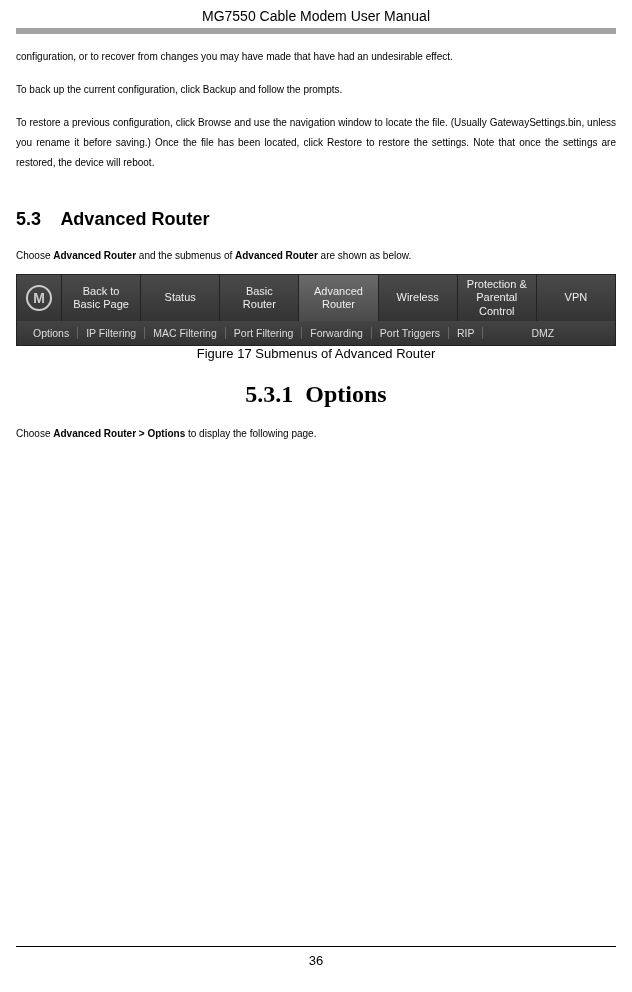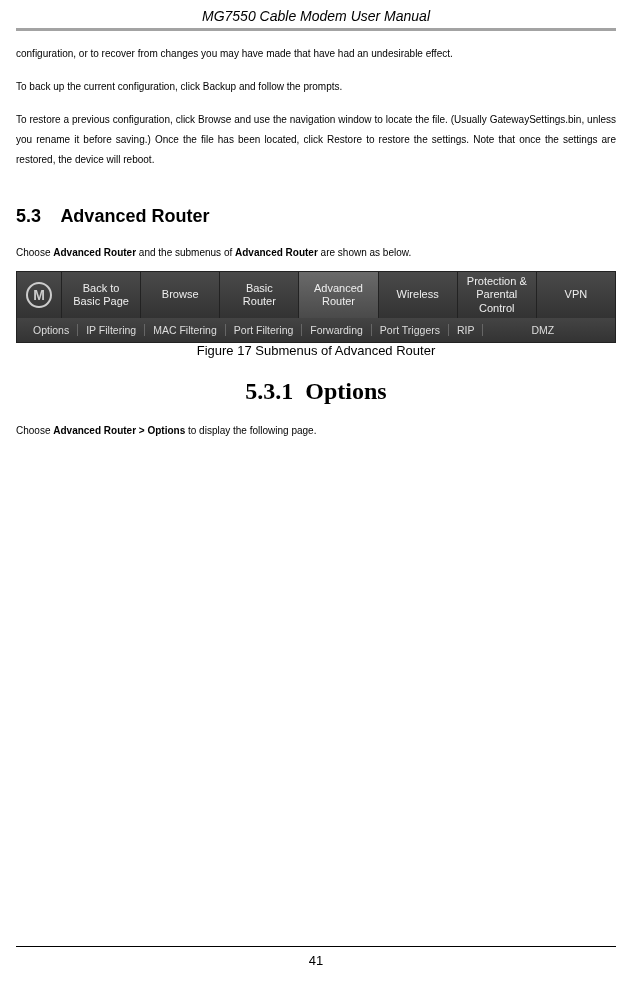--- a/index.html
+++ b/index.html
@@ -12,25 +12,24 @@
       width: 632px;
       height: 992px;
       background: #fff;
       position: relative;
     }
     .page {
       padding: 8px 16px 40px 16px;
     }
     .header {
       text-align: center;
-      border-bottom: 3px solid #a3a3a3;
+      border-bottom: 6px solid #a3a3a3;
       padding-bottom: 4px;
       margin-bottom: 12px;
       font-size: 14px;
-      font-style: italic;
     }
     .body-text {
       font-size: 10px;
       line-height: 2;
       text-align: justify;
       margin-bottom: 4px;
       margin-top: 13px;
     }
     .section-heading {
       font-size: 18px;
@@ -157,21 +156,21 @@
   <div class="figure-container">
     <div class="nav-screenshot">
       <div class="nav-top-row">
         <div class="logo-cell">
           <div class="logo-circle">M</div>
         </div>
         <div class="nav-item">
             <span>Back to<br>Basic Page</span>
           </div>
         <div class="nav-item">
-            <span>Browse</span>
+            <span>Status</span>
           </div>
         <div class="nav-item">
             <span>Basic<br>Router</span>
           </div>
         <div class="nav-item active">
             <span>Advanced<br>Router</span>
           </div>
         <div class="nav-item">
             <span>Wireless</span>
           </div>
@@ -198,13 +197,13 @@
 
   <h2 class="subsection-heading">
     <span>5.3.1</span>&nbsp;&nbsp;<span>Options</span>
   </h2>
 
   <p class="body-text">
     <span>Choose </span><span class="inline-bold">Advanced Router &gt; Options</span><span> to display the following page.</span>
   </p>
 </div>
 
-<div class="page-number">41</div>
+<div class="page-number">36</div>
 
 </body></html>

